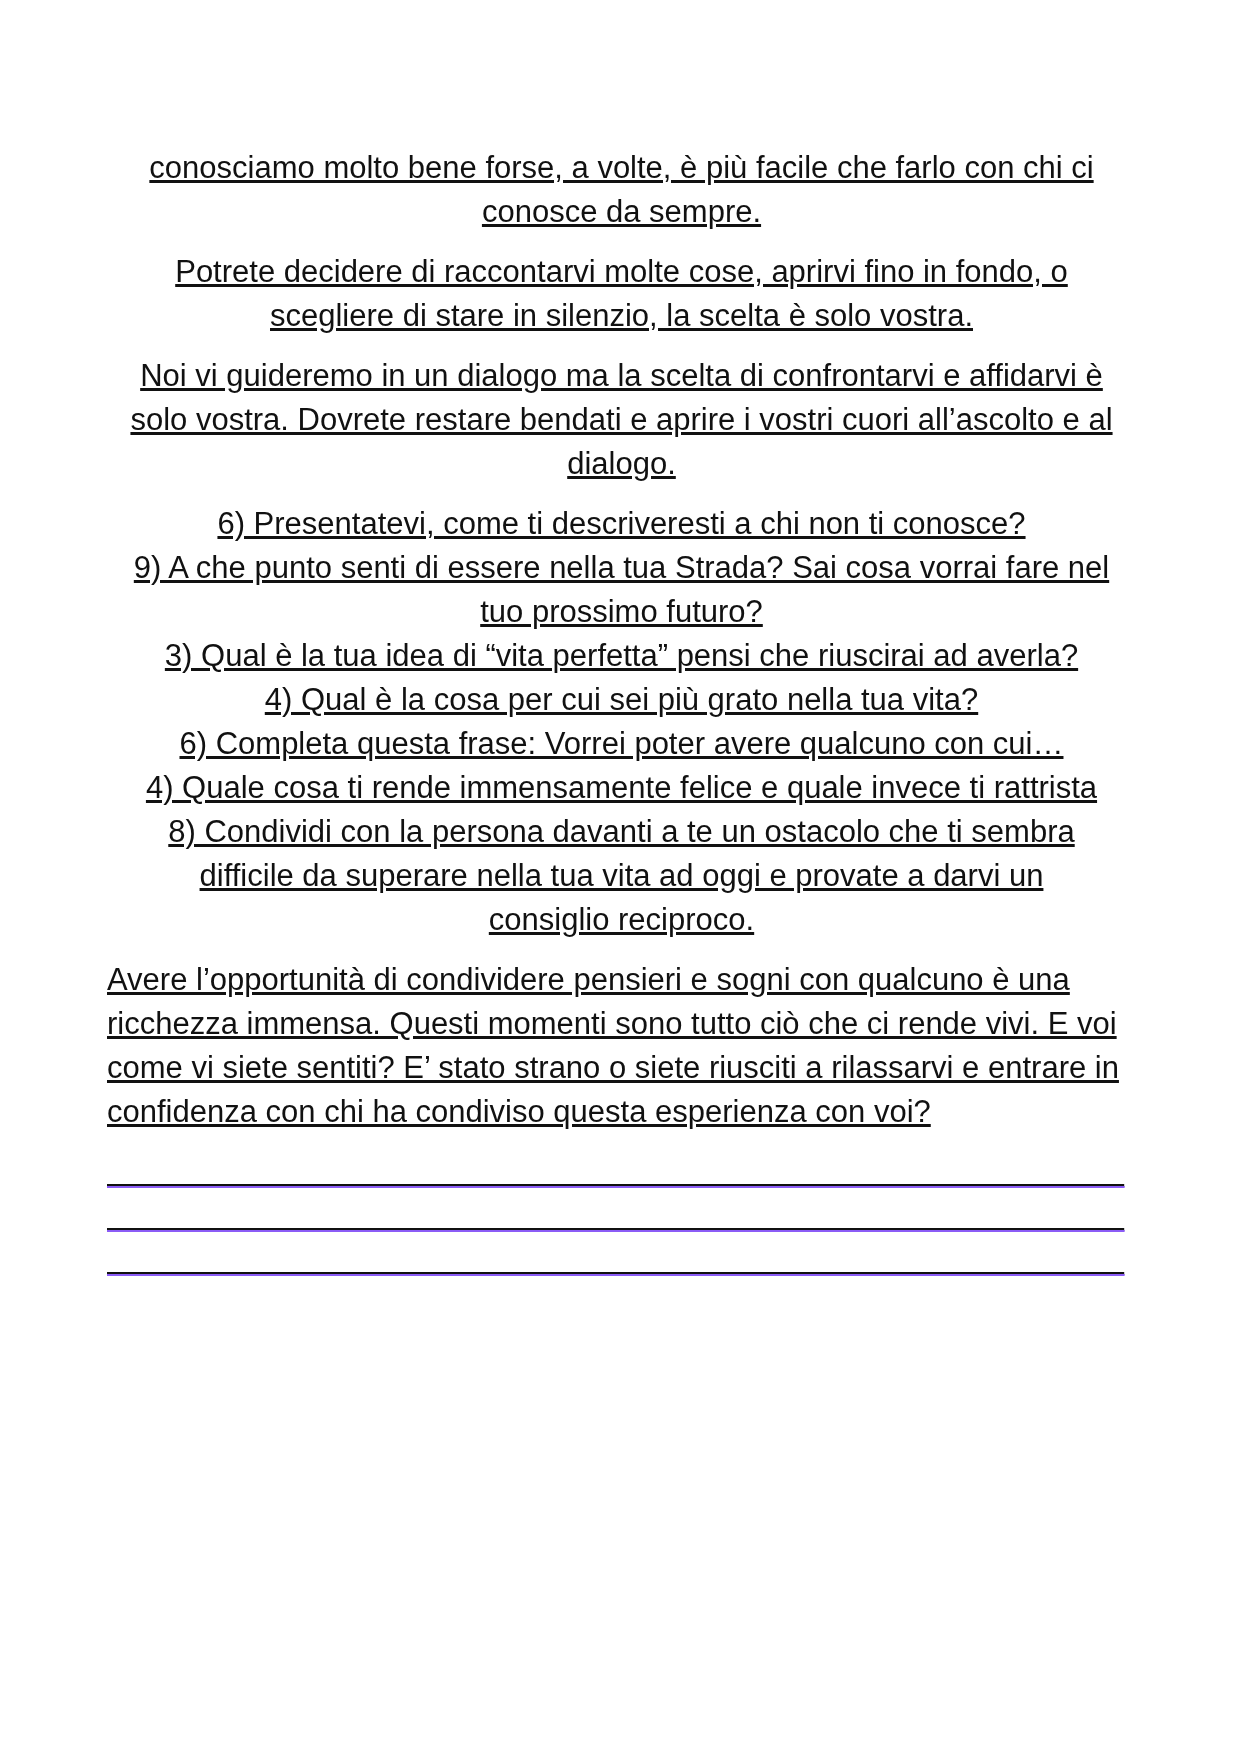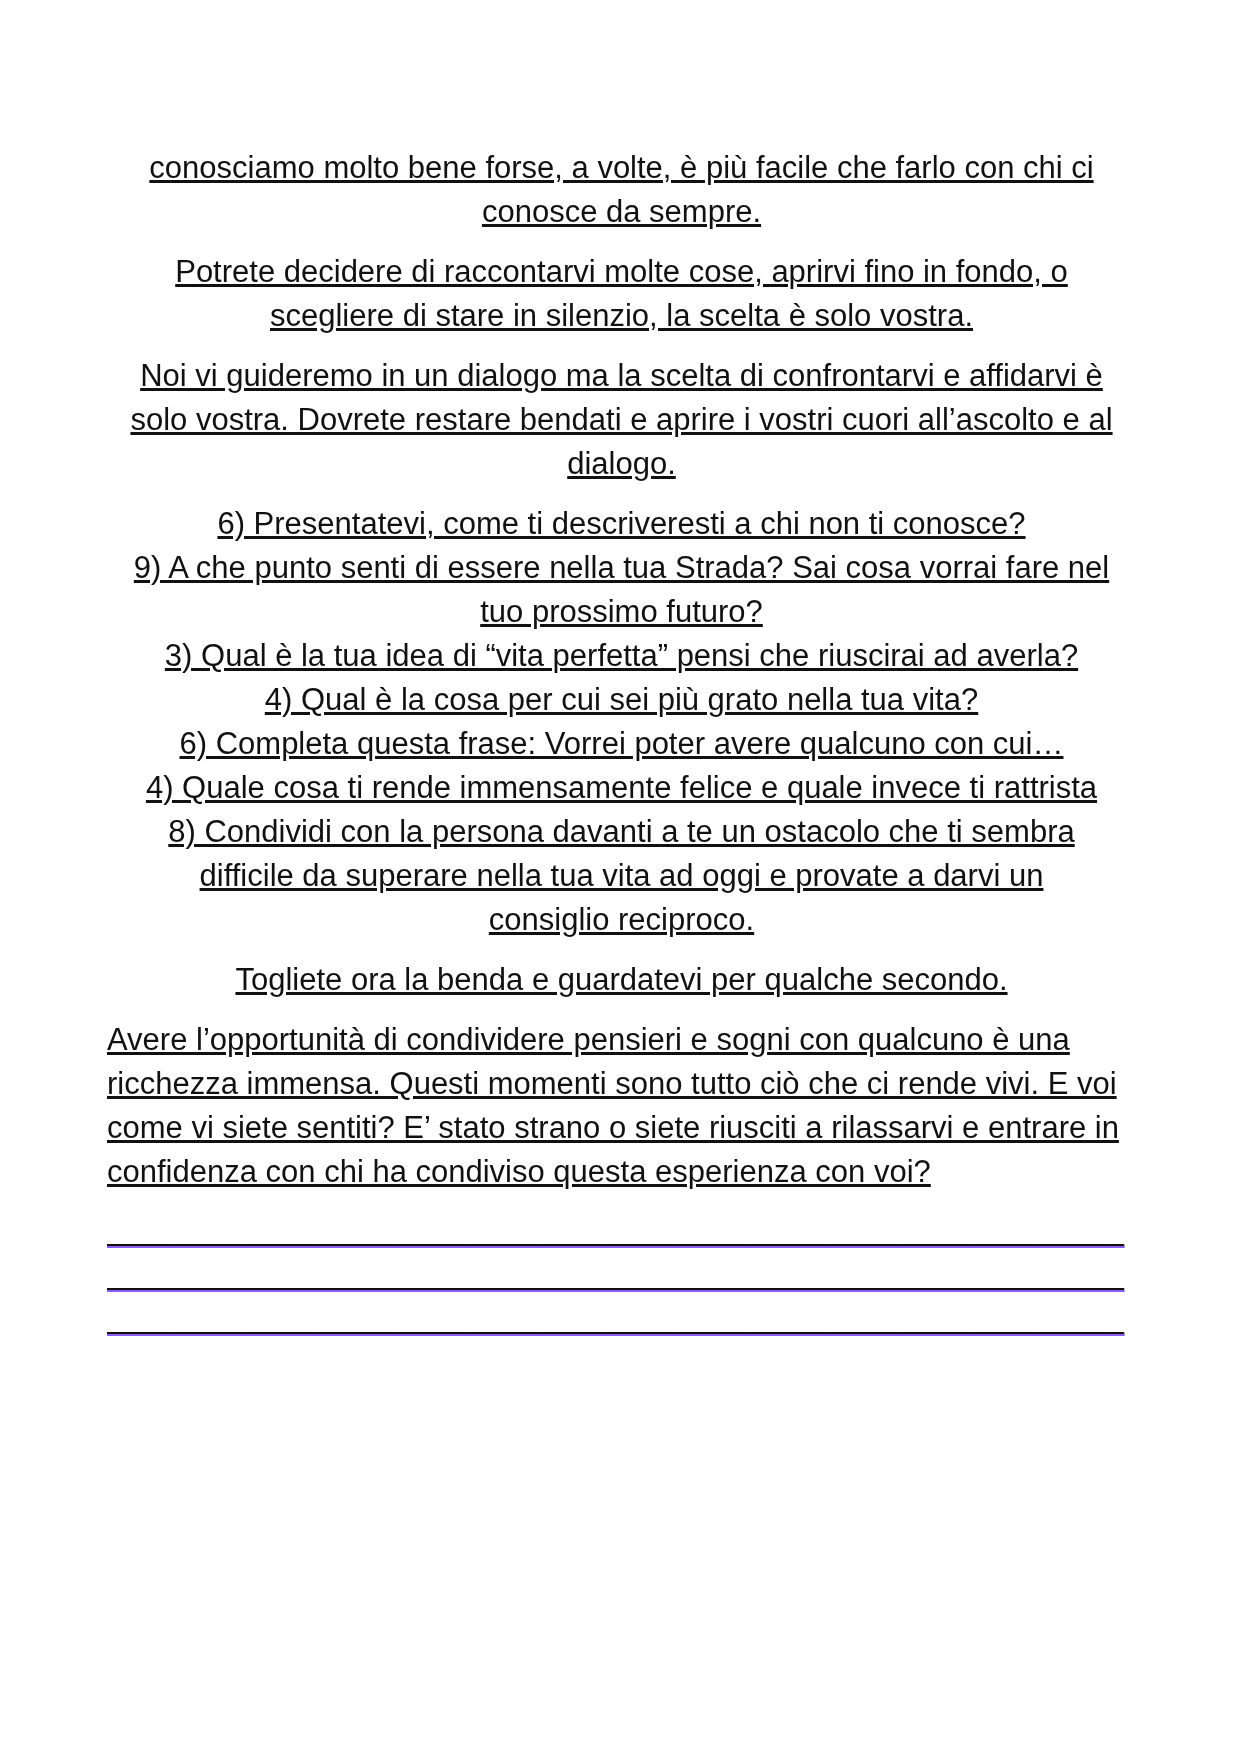--- a/index.html
+++ b/index.html
@@ -67,21 +67,20 @@
 tuo prossimo futuro?</div>
         <div class="question">3) Qual è la tua idea di “vita perfetta” pensi che riuscirai ad averla?</div>
         <div class="question">4) Qual è la cosa per cui sei più grato nella tua vita?</div>
         <div class="question">6) Completa questa frase: Vorrei poter avere qualcuno con cui…</div>
         <div class="question">4) Quale cosa ti rende immensamente felice e quale invece ti rattrista</div>
         <div class="question">8) Condividi con la persona davanti a te un ostacolo che ti sembra
 difficile da superare nella tua vita ad oggi e provate a darvi un
 consiglio reciproco.</div>
       </div>
 
-    <p class="para center">Togliete ora la benda e guardatevi per qualche secondo.</p>
 
     <p class="para left para-final">Avere l’opportunità di condividere pensieri e sogni con qualcuno è una
 ricchezza immensa. Questi momenti sono tutto ciò che ci rende vivi. E voi
 come vi siete sentiti? E’ stato strano o siete riusciti a rilassarvi e entrare in
 confidenza con chi ha condiviso questa esperienza con voi?</p>
 
     <div class="answer-lines">
         <div class="answer-line">___________________________________________________________</div>
         <div class="answer-line">___________________________________________________________</div>
         <div class="answer-line">___________________________________________________________</div>

